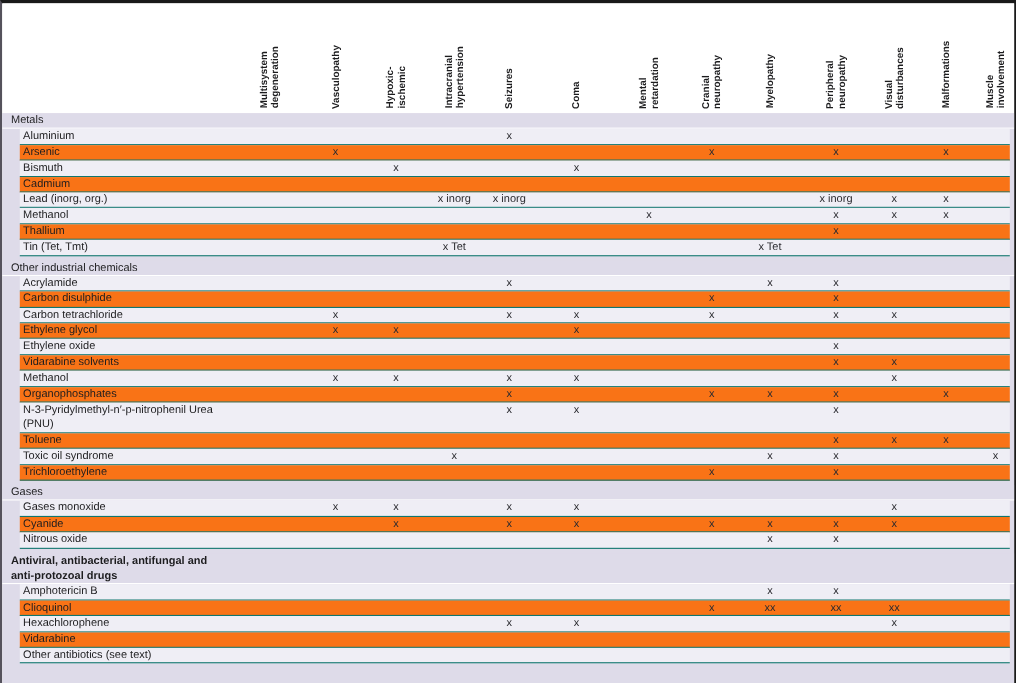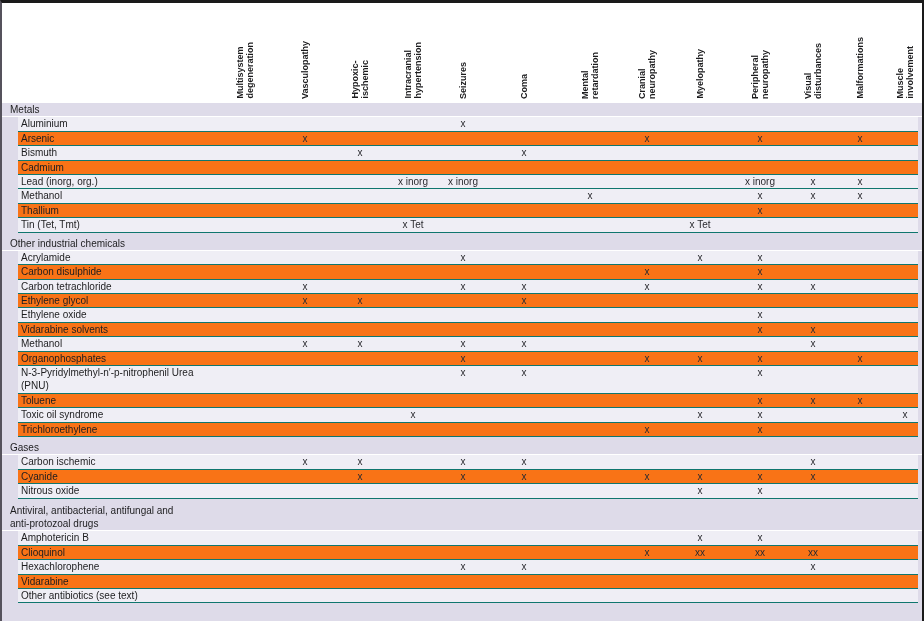--- a/index.html
+++ b/index.html
@@ -10,21 +10,21 @@
   #colHeaders{position:absolute;left:0;top:0;right:0;height:100px;background:#fff;}
   .colh{position:absolute;bottom:4px;transform:translateX(-50%);}
   .colh .rot{display:block;writing-mode:vertical-rl;transform:rotate(180deg);
              white-space:pre;font-size:9px;font-weight:bold;line-height:10.5px;
              color:#1c1c1e;letter-spacing:0px;}
   
   #tableBody{position:absolute;left:0;top:100px;right:0;bottom:0;background:#dedbe9;}
   .section-header{height:13.4px;border-bottom:1px solid #fff;background:#dedbe9;
                   font-size:10px;line-height:13.4px;color:#1d1d1f;padding-left:8px;
                   white-space:pre-line;box-sizing:content-box;}
-  .section-header.two-line{height:26.8px;line-height:13.2px;padding-top:1px;}
+  .section-header.two-line{height:26.8px;line-height:13.2px;padding-top:1px;font-weight:bold;}
   .section-gap{height:4px;}
   .row{position:relative;height:13.4px;margin-left:16px;margin-right:4px;
        border-bottom:1px solid #0f766e;font-size:10px;line-height:13.4px;color:#1d1d1f;}
   .row.light{background:#efeef5;}
   .row.dark{background:#f97316;}
   .row.two-line{height:26.8px;}
   .row .lbl{position:absolute;left:3px;top:0;white-space:pre;line-height:13.4px;}
   .row .mark{position:absolute;top:0;transform:translateX(-50%);white-space:nowrap;
              font-size:10px;line-height:13.4px;color:#2b2b30;}
 </style>
@@ -200,21 +200,21 @@
         <span class="mark" style="left: 887px;">x</span>
       </div>
       <div class="row dark">
         <span class="lbl">Trichloroethylene</span>
         <span class="mark" style="left: 629px;">x</span>
         <span class="mark" style="left: 742px;">x</span>
       </div>
       <div class="section-gap"></div>
       <div class="section-header">Gases</div>
       <div class="row light">
-        <span class="lbl">Carbon ischemic</span>
+        <span class="lbl">Gases monoxide</span>
         <span class="mark" style="left: 287px;">x</span>
         <span class="mark" style="left: 342px;">x</span>
         <span class="mark" style="left: 445px;">x</span>
         <span class="mark" style="left: 506px;">x</span>
         <span class="mark" style="left: 795px;">x</span>
       </div>
       <div class="row dark">
         <span class="lbl">Cyanide</span>
         <span class="mark" style="left: 342px;">x</span>
         <span class="mark" style="left: 445px;">x</span>

